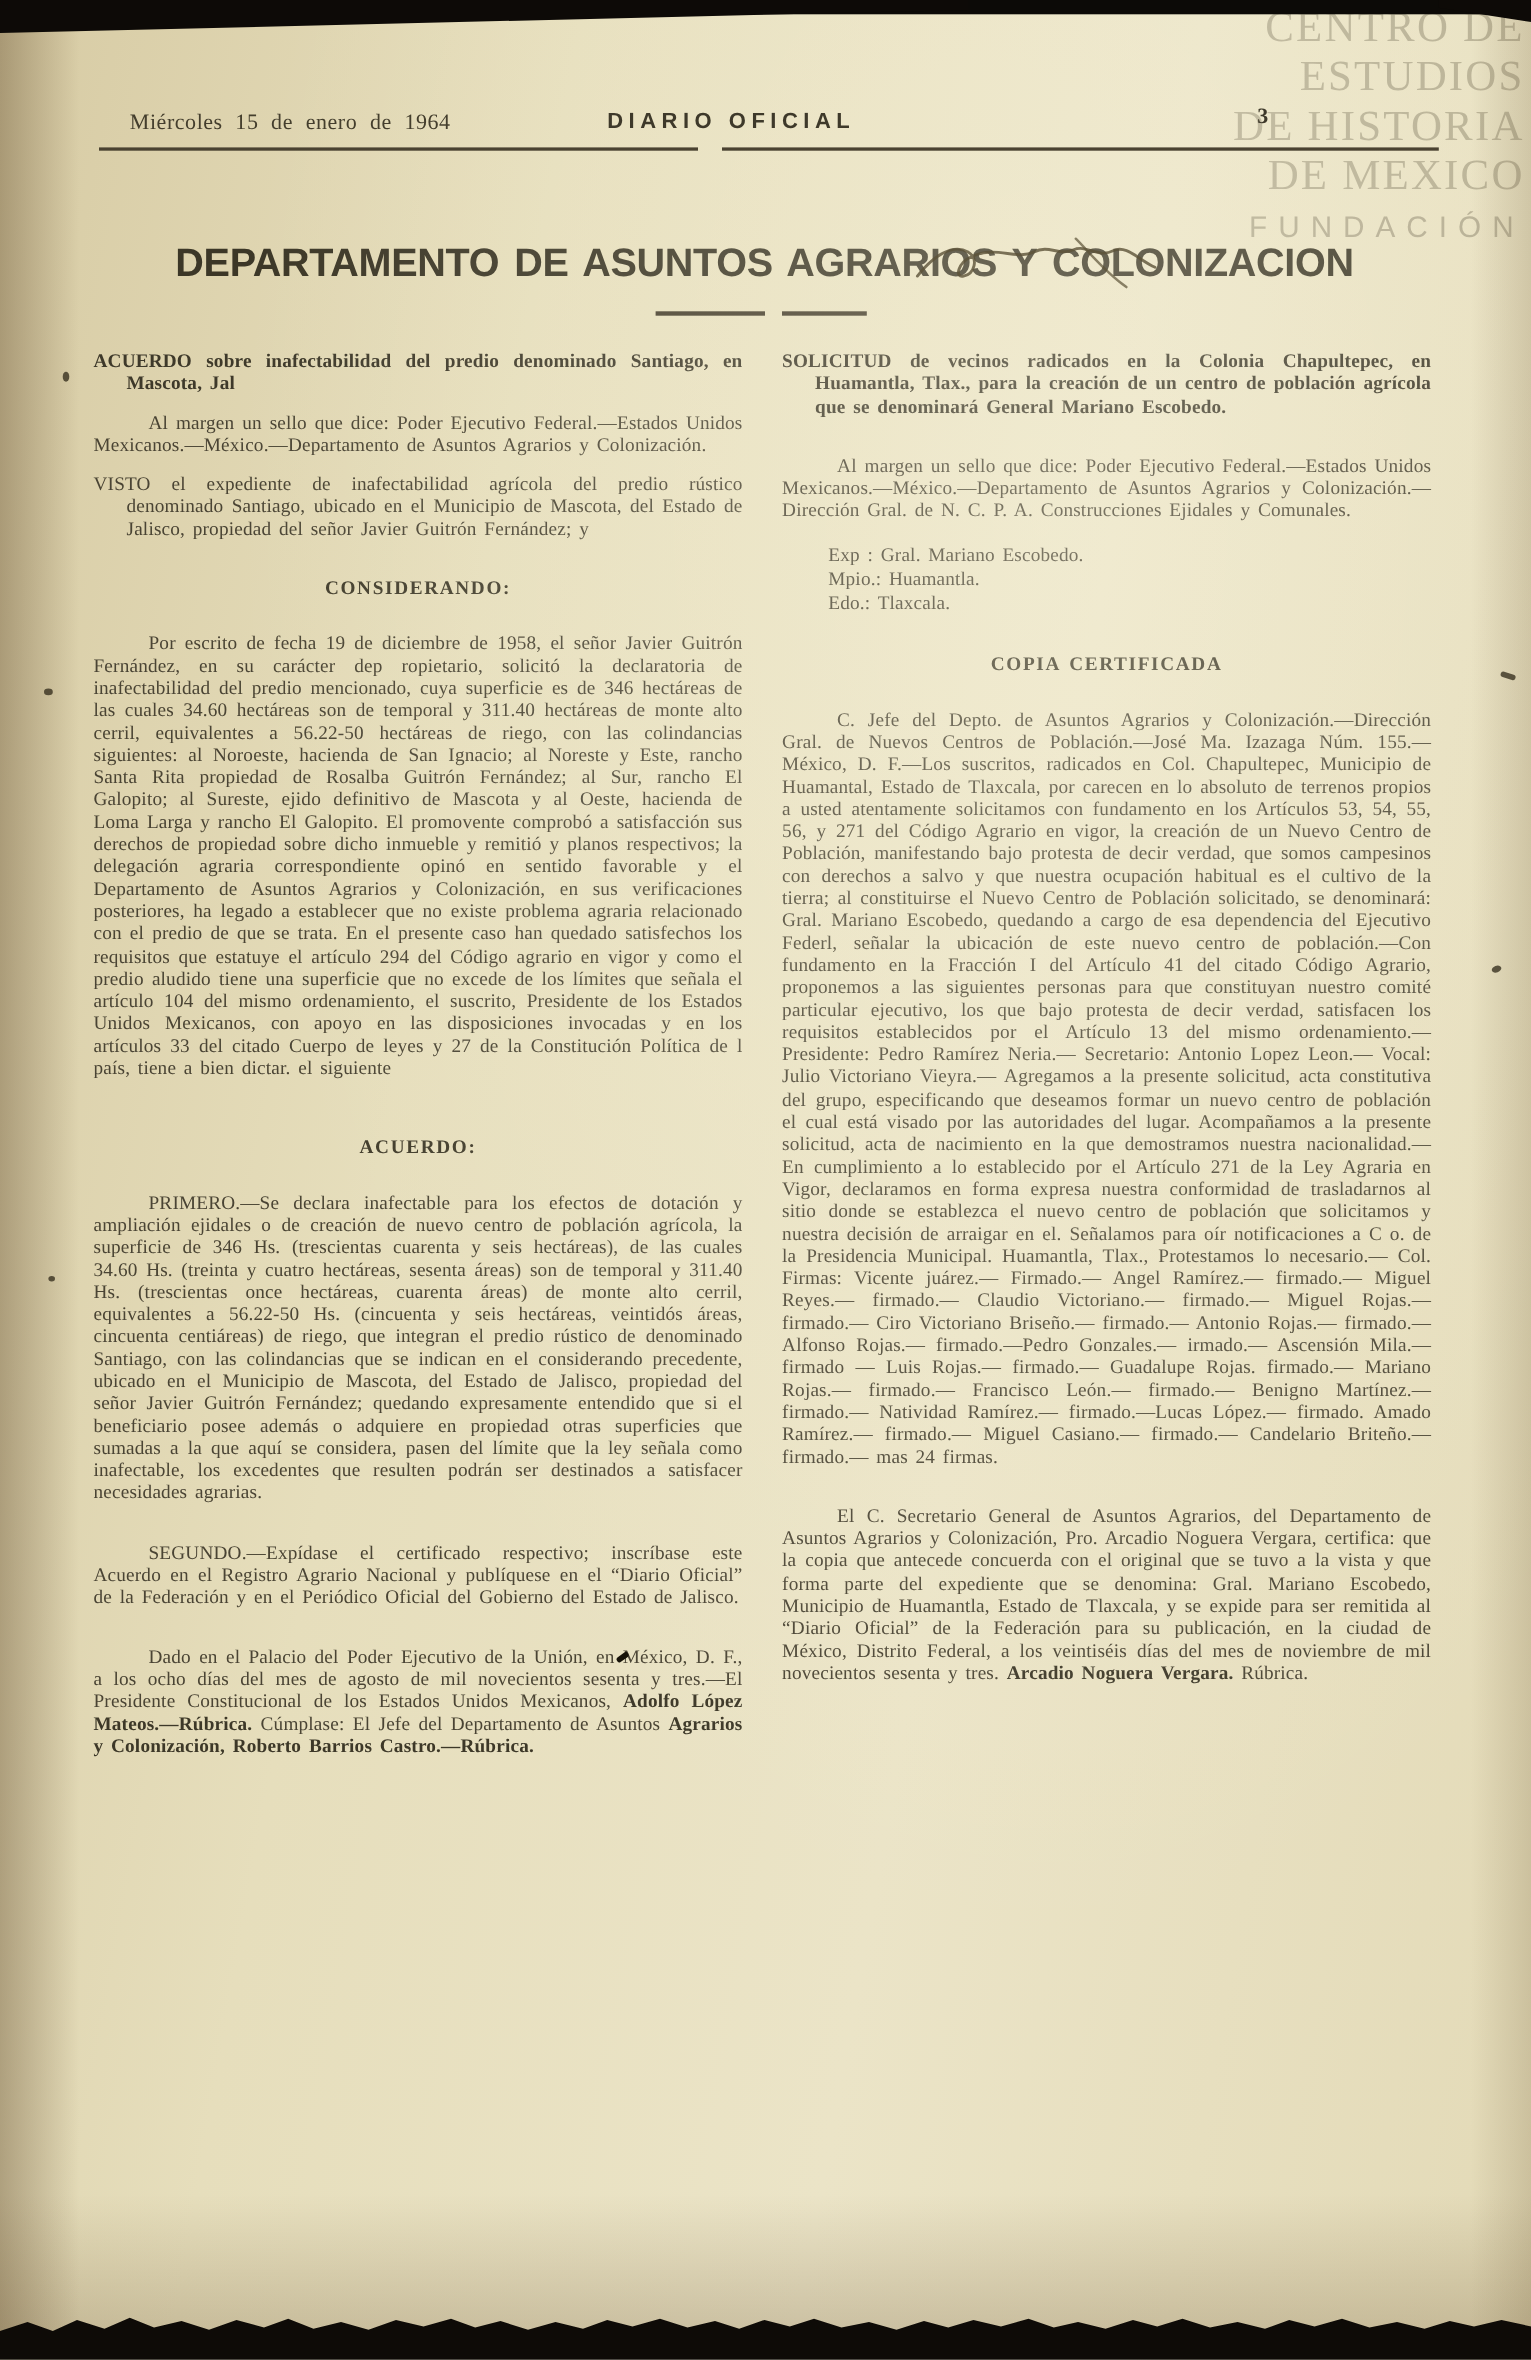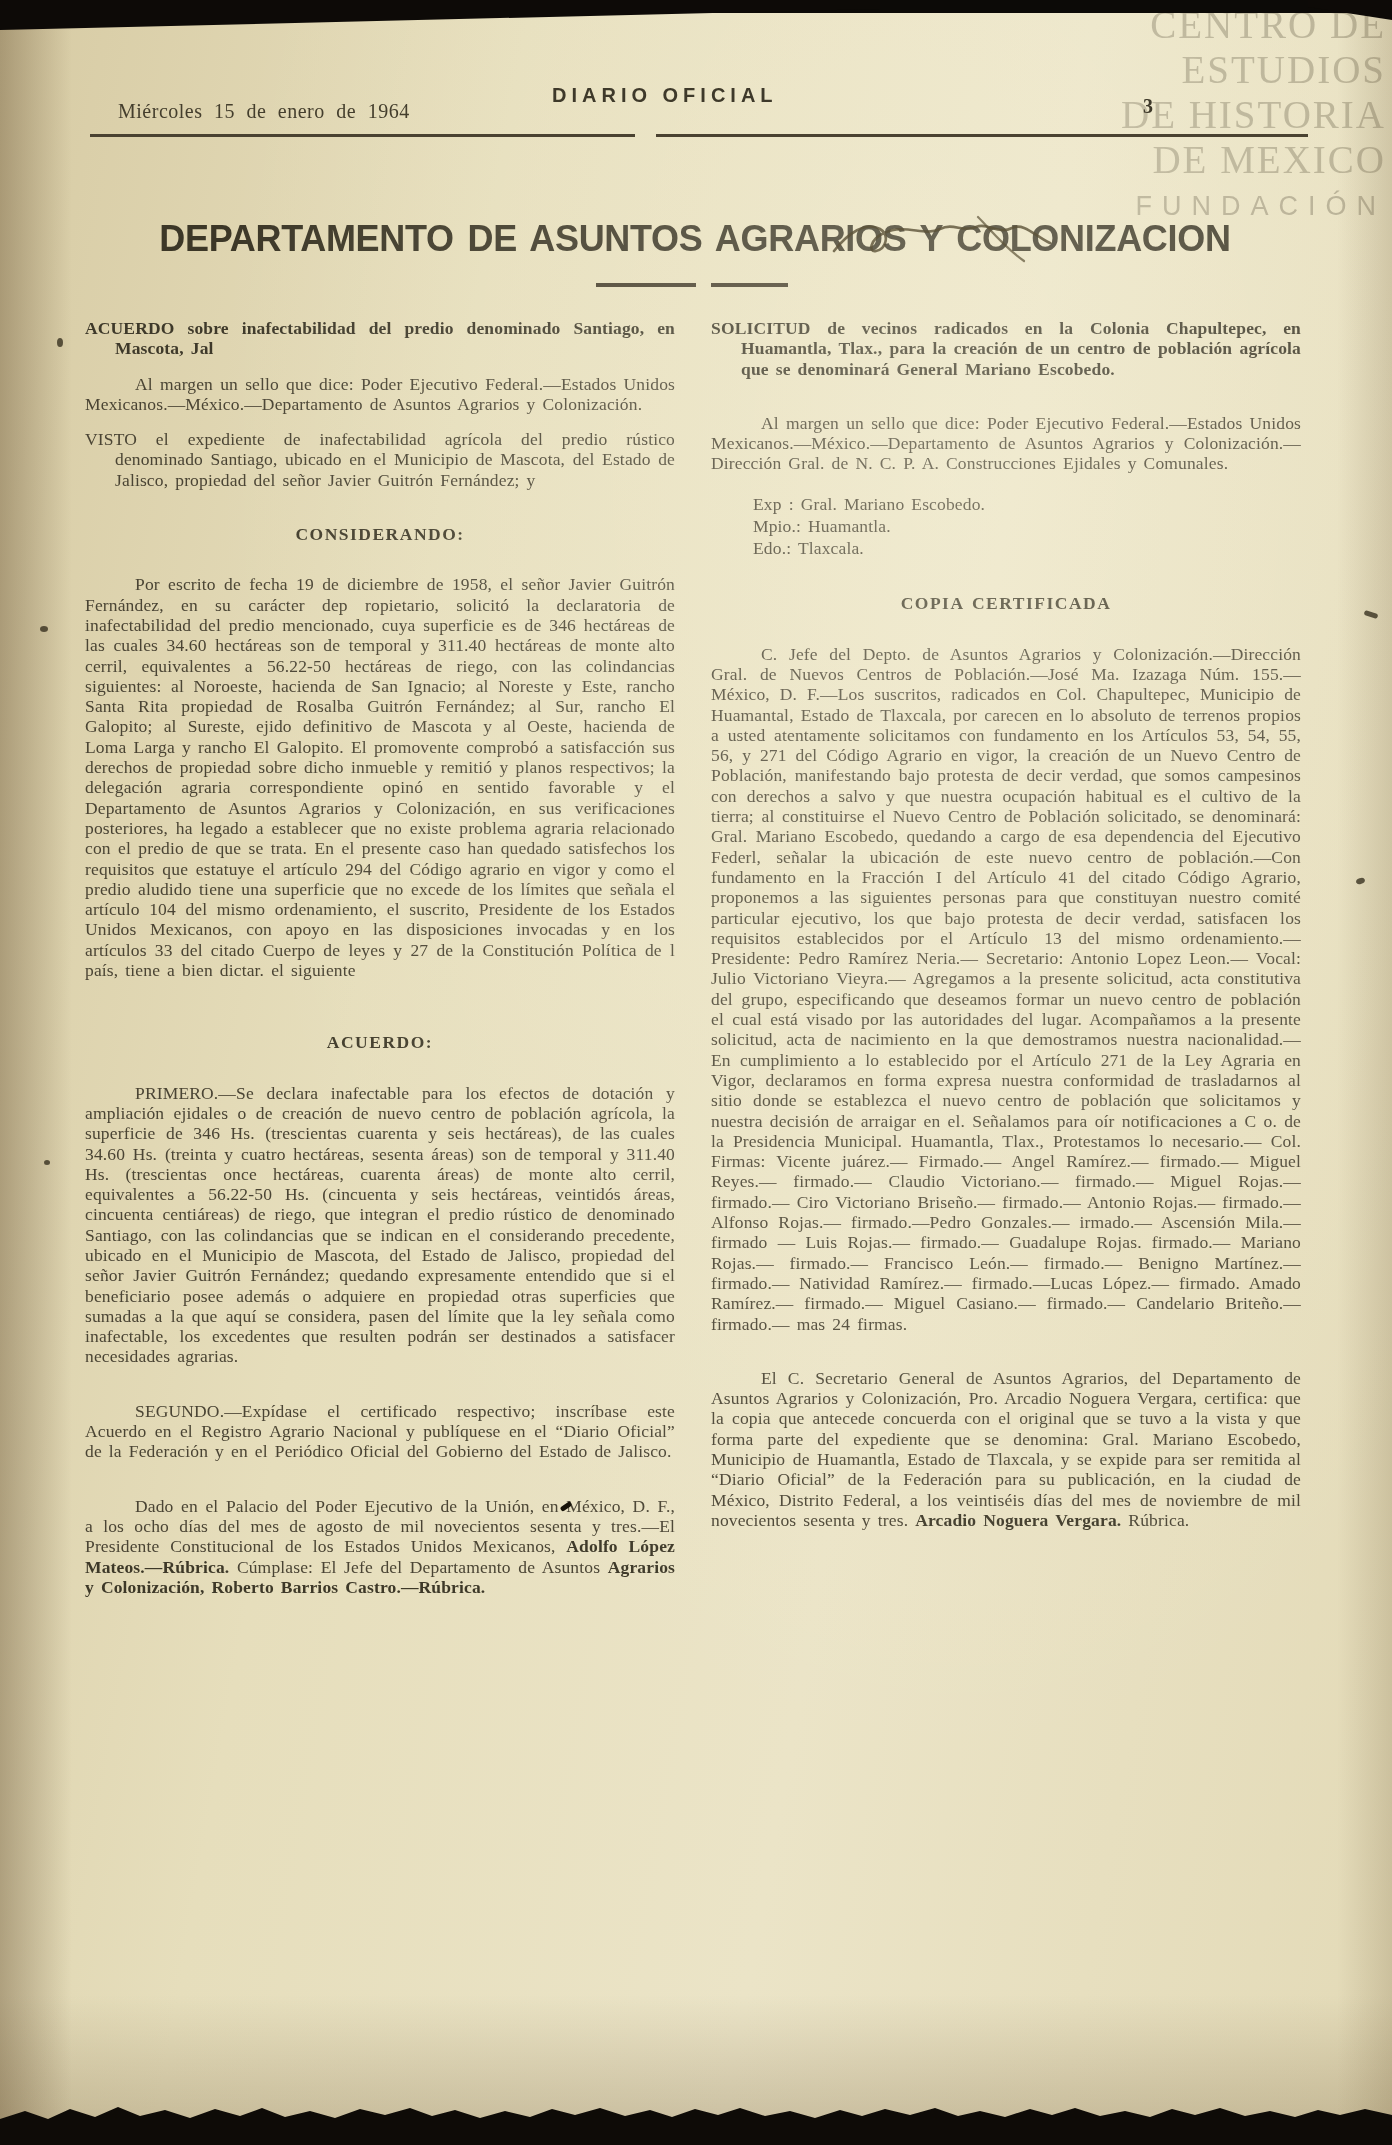--- a/index.html
+++ b/index.html
@@ -35,21 +35,21 @@
   }
   .watermark .fund{
     display:block;margin-top:2px;
     font-family:"Liberation Sans",sans-serif;
     font-size:27px;letter-spacing:10px;color:rgba(112,104,82,.45);
   }
 
   
   .header-date{position:absolute;top:100px;left:118px;font-size:20px;letter-spacing:.5px;
     color:#443e2d;word-spacing:6px;z-index:7;}
-  .header-masthead{position:absolute;top:84px;left:552px;font-size:20px;font-weight:bold;
+  .header-masthead{position:absolute;top:99px;left:552px;font-size:20px;font-weight:bold;
     font-family:"Liberation Sans",sans-serif;letter-spacing:5px;color:#3e392a;z-index:7;}
   .header-page-number{position:absolute;top:95px;left:1143px;font-size:20px;font-weight:bold;
     color:#3e392a;z-index:7;}
   .header-rule{position:absolute;top:134px;left:90px;width:1218px;height:3px;z-index:7;
     background:linear-gradient(90deg,#4a4231 0,#4a4231 545px,transparent 545px,transparent 566px,#4a4231 566px,#4a4231 100%);}
 
   
   .main-title{position:absolute;top:218px;left:70px;width:1250px;text-align:center;
     font-family:"Liberation Sans",sans-serif;font-weight:bold;font-size:36px;
     letter-spacing:-.3px;word-spacing:4px;color:#3c3727;z-index:3;}

